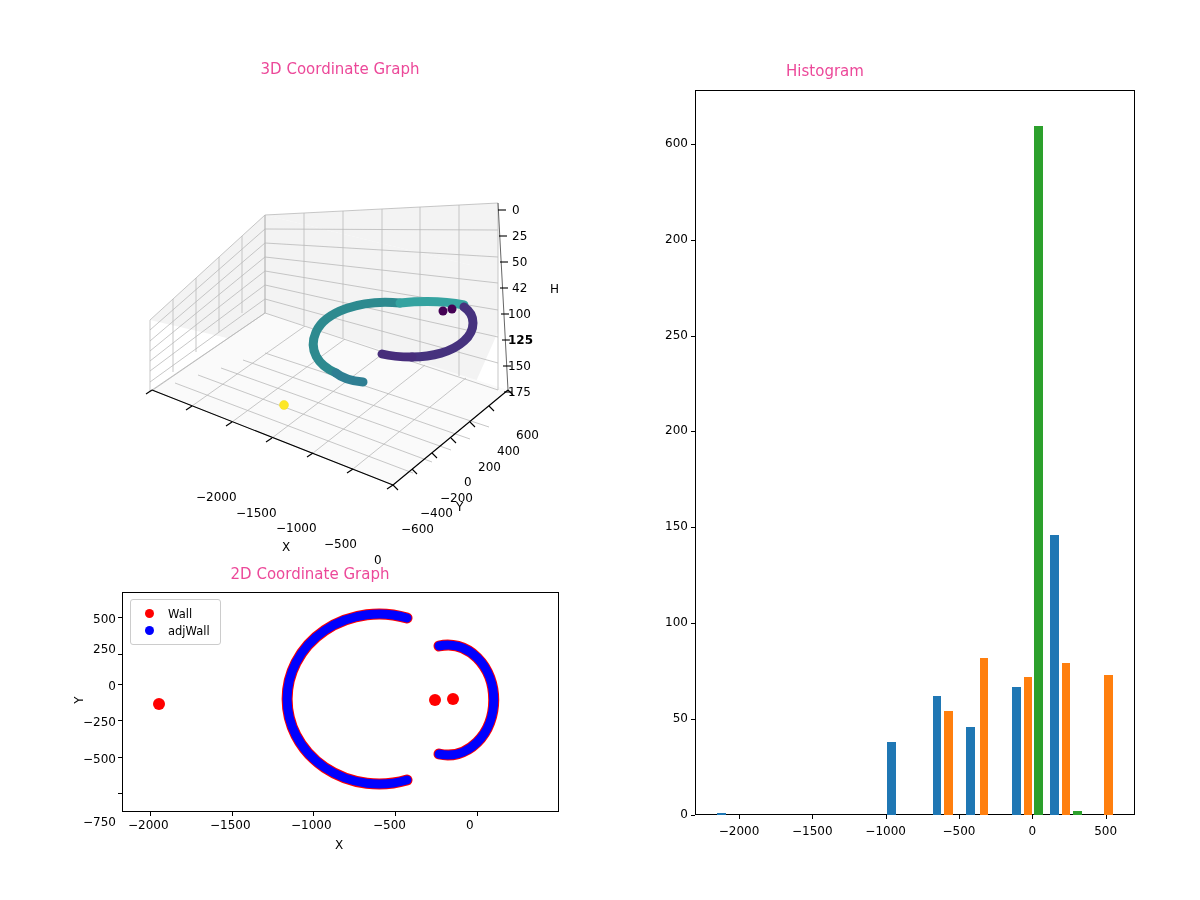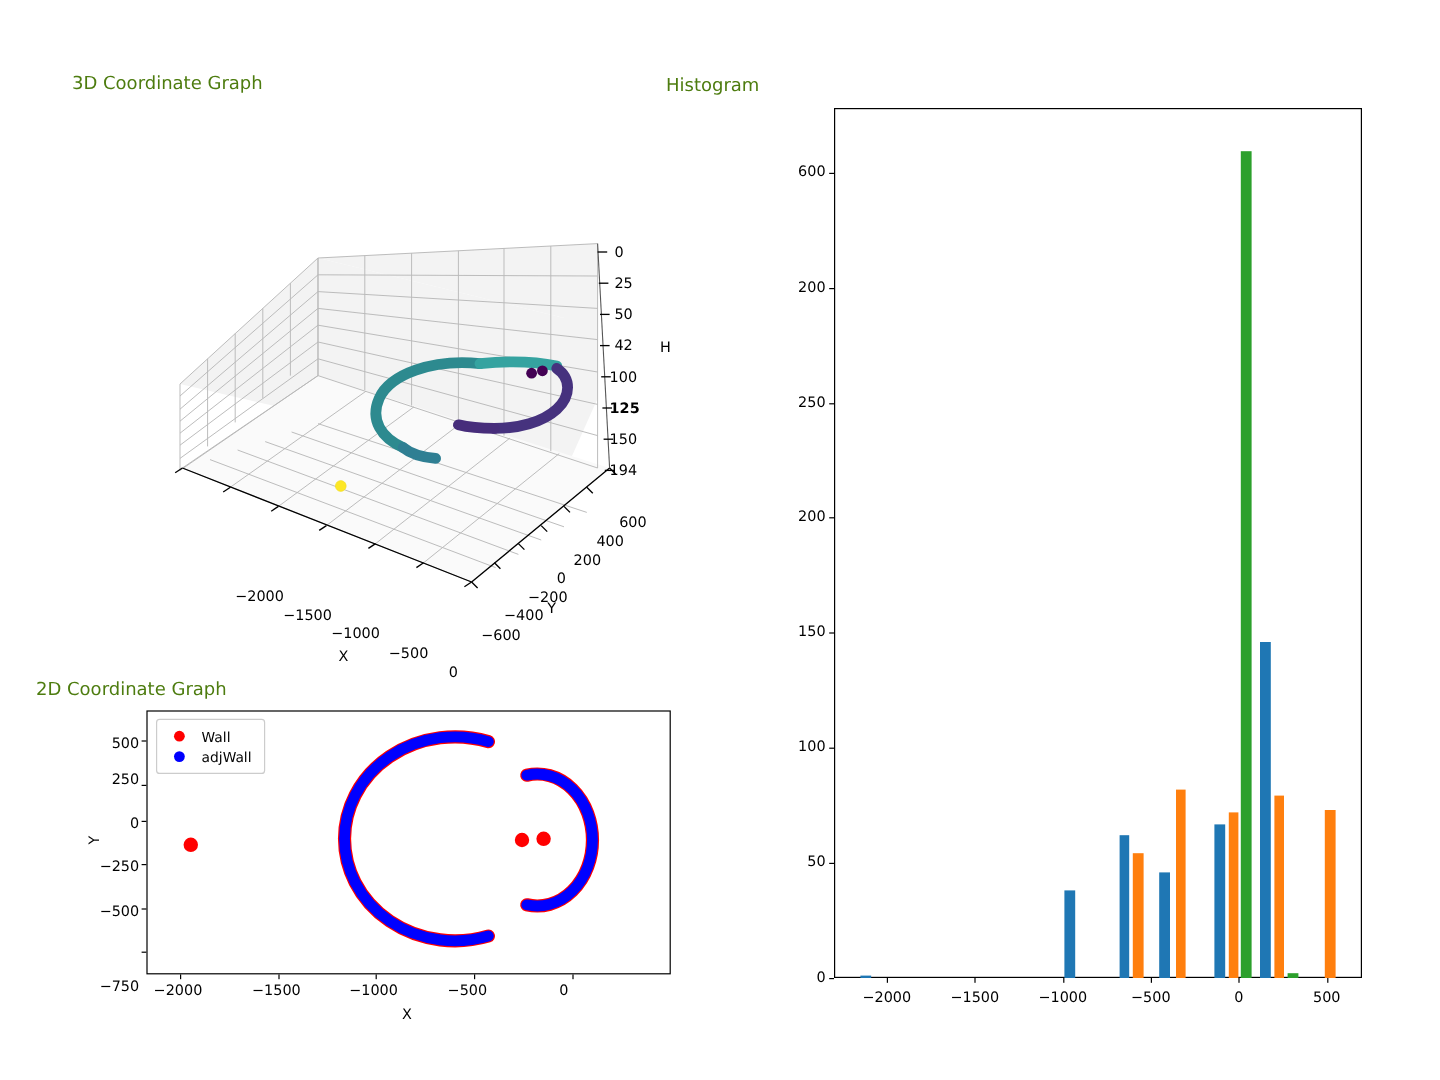--- a/index.html
+++ b/index.html
@@ -1,19 +1,19 @@
 <!DOCTYPE html>
 <html><head>
 <meta charset="utf-8">
 <style>
   html,body{margin:0;padding:0;background:#ffffff;}
   body{width:1200px;height:900px;font-family:"DejaVu Sans",sans-serif;overflow:hidden;position:relative;}
   .fig{position:absolute;left:0;top:0;width:1200px;height:900px;background:#ffffff;}
   .panel{position:absolute;}
-  .title{position:absolute;width:100%;font-size:15px;color:#4d7c0f;}
+  .title{position:absolute;width:100%;text-align:center;font-size:15px;color:#ec4899;}
   .axlabel{position:absolute;font-size:12px;color:#000;}
   .tick{position:absolute;font-size:12px;color:#000;white-space:nowrap;}
   .tick.r{text-align:right;}
   .frame{position:absolute;border:1.1px solid #000;box-sizing:border-box;background:transparent;}
   .tickmark{position:absolute;background:#000;}
 
   
   #panel3d{left:60px;top:60px;width:560px;height:460px;}
   #pane3d{position:absolute;left:0;top:0;width:560px;height:460px;}
   .d3lbl{position:absolute;font-size:12px;color:#000;white-space:nowrap;}
@@ -179,21 +179,21 @@
     <div class="d3lbl" style="left:456px;top:368px;">600</div>
     <div class="axlabel" style="left:396px;top:440px;">Y</div>
 
     <div class="d3lbl" style="left:452px;top:143px;">0</div>
     <div class="d3lbl" style="left:452px;top:169px;">25</div>
     <div class="d3lbl" style="left:452px;top:195px;">50</div>
     <div class="d3lbl" style="left:452px;top:221px;">42</div>
     <div class="d3lbl" style="left:448px;top:247px;">100</div>
     <div class="d3lbl" style="left:448px;top:273px;font-weight:bold;">125</div>
     <div class="d3lbl" style="left:448px;top:299px;">150</div>
-    <div class="d3lbl" style="left:448px;top:325px;">194</div>
+    <div class="d3lbl" style="left:448px;top:325px;">175</div>
     <div class="axlabel" style="left:490px;top:222px;">H</div>
   </div>
 
   <div class="panel" id="panel2d">
     <div class="title" style="top:5px;left:-30px;width:560px;">2D Coordinate Graph</div>
     <div class="frame" id="frame2d"></div>
 
     <div id="plot2d">
 
       <div class="legend2d">

